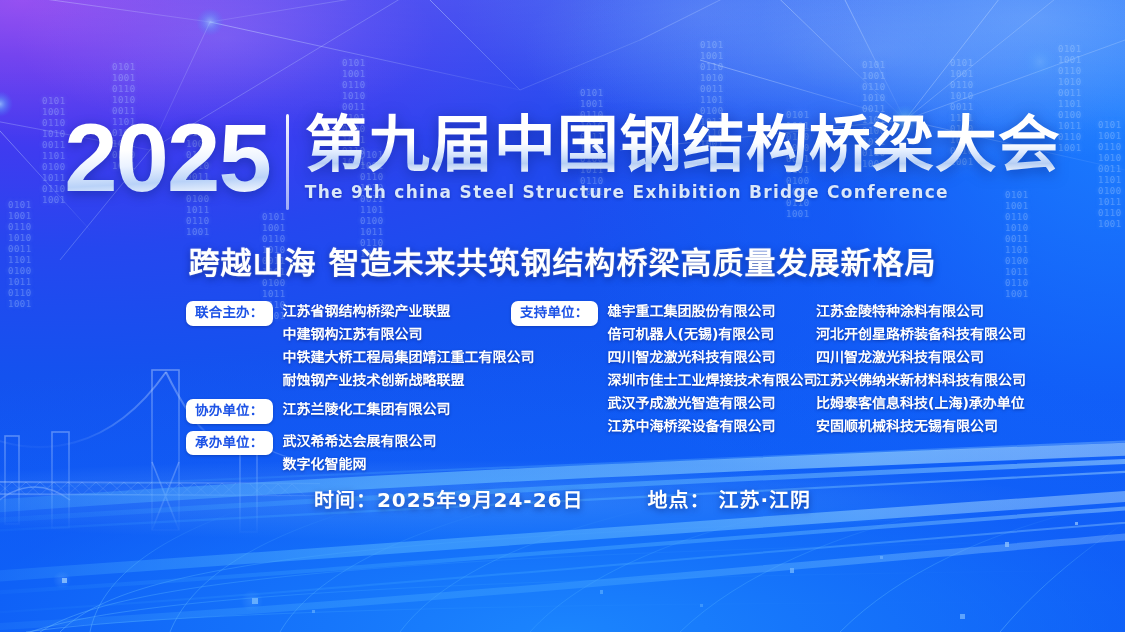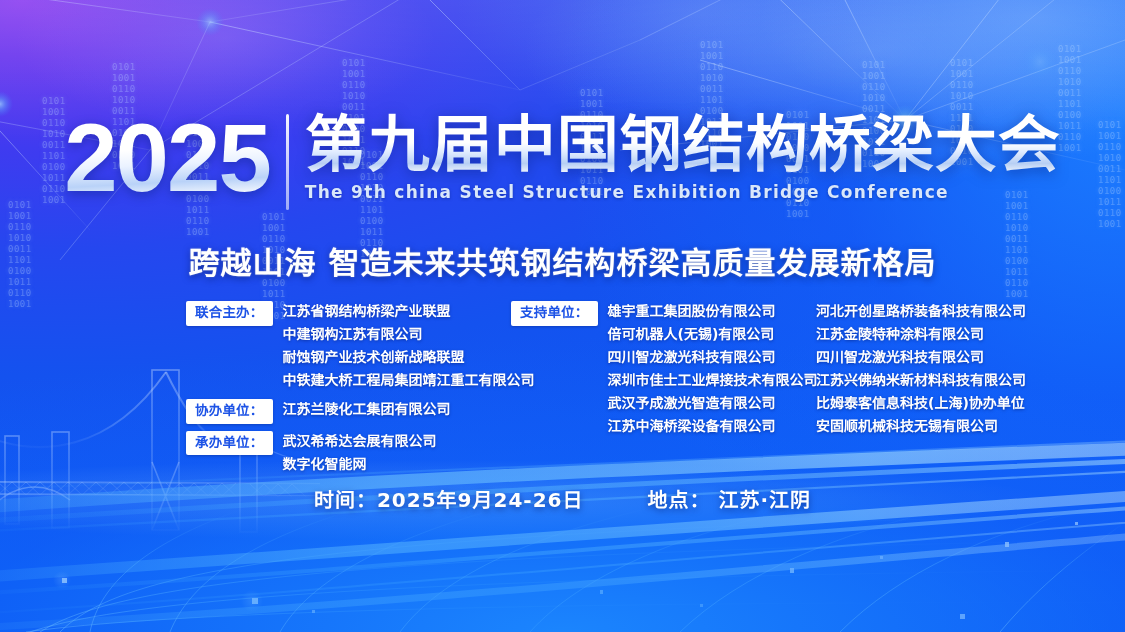--- a/index.html
+++ b/index.html
@@ -150,21 +150,21 @@
 
   .credit-group { display: flex; align-items: flex-start; margin-bottom: 0; }
   .pill {
     flex: 0 0 auto;
     background: #ffffff;
     color: #1d53e6;
     font-size: 13.5px;
     font-weight: 700;
     line-height: 1;
     padding: 5px 9px 6px;
-    border-radius: 2px;
+    border-radius: 7px;
     letter-spacing: .2px;
     font-family: "DejaVu Sans", "Liberation Sans", sans-serif;
     box-shadow: 0 1px 3px rgba(5,25,100,.35);
     white-space: nowrap;
     margin-top: 1px;
   }
   .credit-names { margin-left: 10px; }
   .credit-line {
     font-size: 14px;
     font-weight: 700;
@@ -559,22 +559,22 @@
   <div class="slogan">跨越山海 智造未来共筑钢结构桥梁高质量发展新格局</div>
 
   <div class="credits">
 
     <div class="credit-col col-a">
       <div class="credit-group">
         <div class="pill">联合主办：</div>
         <div class="credit-names">
           <div class="credit-line">江苏省钢结构桥梁产业联盟</div>
           <div class="credit-line">中建钢构江苏有限公司</div>
+          <div class="credit-line">中铁建大桥工程局集团靖江重工有限公司</div>
           <div class="credit-line">耐蚀钢产业技术创新战略联盟</div>
-          <div class="credit-line">中铁建大桥工程局集团靖江重工有限公司</div>
         </div>
       </div>
       <div class="gap-sm"></div>
       <div class="credit-group">
         <div class="pill">协办单位：</div>
         <div class="credit-names">
           <div class="credit-line">江苏兰陵化工集团有限公司</div>
         </div>
       </div>
       <div class="gap-sm"></div>
@@ -596,25 +596,25 @@
           <div class="credit-line">四川智龙激光科技有限公司</div>
           <div class="credit-line">深圳市佳士工业焊接技术有限公司</div>
           <div class="credit-line">武汉予成激光智造有限公司</div>
           <div class="credit-line">江苏中海桥梁设备有限公司</div>
         </div>
       </div>
     </div>
 
     <div class="credit-col col-c">
       <div class="credit-names plain-names">
+        <div class="credit-line">江苏金陵特种涂料有限公司</div>
         <div class="credit-line">河北开创星路桥装备科技有限公司</div>
-        <div class="credit-line">江苏金陵特种涂料有限公司</div>
         <div class="credit-line">四川智龙激光科技有限公司</div>
         <div class="credit-line">江苏兴佛纳米新材料科技有限公司</div>
-        <div class="credit-line">比姆泰客信息科技(上海)协办单位</div>
+        <div class="credit-line">比姆泰客信息科技(上海)承办单位</div>
         <div class="credit-line">安固顺机械科技无锡有限公司</div>
       </div>
     </div>
 
   </div>
 
   <div class="meta">
     <div>时间：2025年9月24-26日</div>
     <div>地点： 江苏·江阴</div>
   </div>

